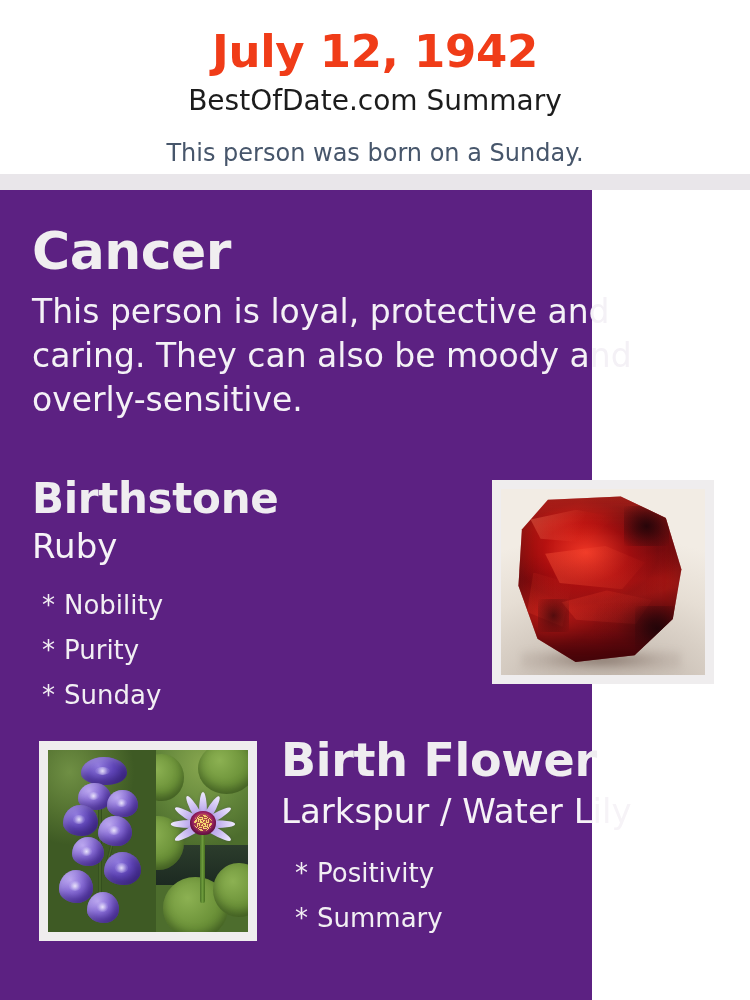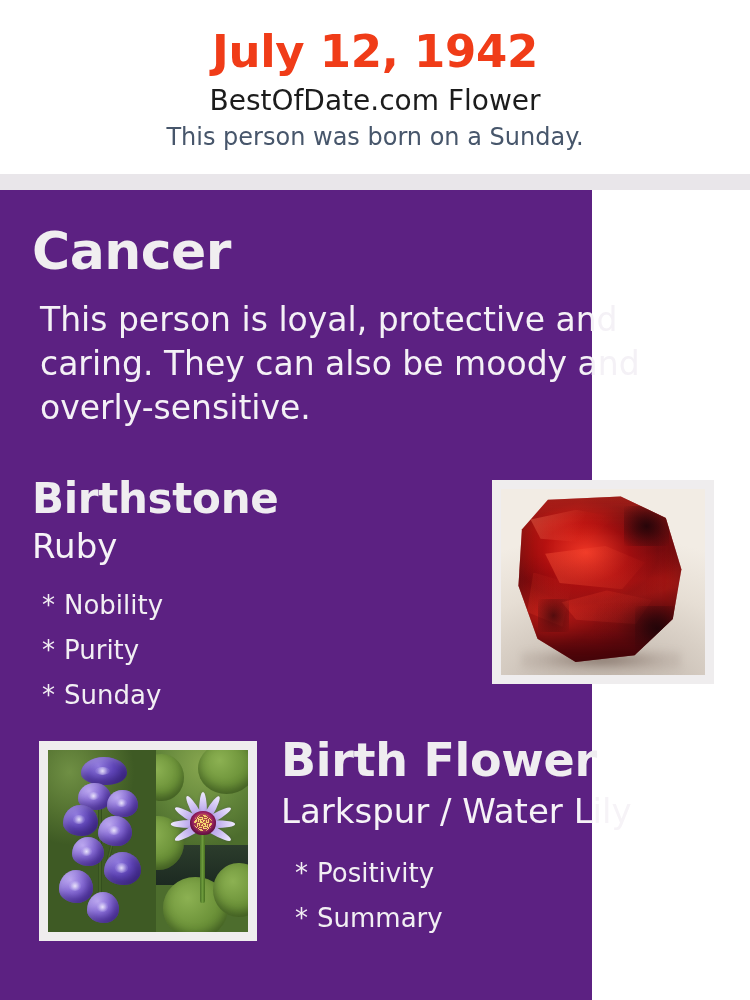--- a/index.html
+++ b/index.html
@@ -41,21 +41,21 @@
   }
   .site-summary {
     margin: 0;
     padding-top: 6px;
     font-size: 28px;
     line-height: 34px;
     font-weight: 400;
     color: #1c1c1c;
   }
   .born-line {
-    margin: 0;
+    margin: 16px;
     padding-top: 4px;
     font-size: 24px;
     line-height: 30px;
     font-weight: 400;
     color: #47566b;
   }
   .divider-strip {
     position: absolute;
     left: 0; top: 174px;
     width: 750px;
@@ -80,21 +80,21 @@
     font-size: 52px;
     line-height: 58px;
     font-weight: 700;
     color: #f0eef0;
     letter-spacing: -0.5px;
   }
   .zodiac-desc {
     position: absolute;
     left: 32px; top: 100px;
     width: 620px;
-    margin: 8px;
+    margin: 0;
     font-size: 33px;
     line-height: 44px;
     font-weight: 400;
     color: #f4f1f6;
   }
 
   
   .stone-block {
     position: absolute;
     left: 32px; top: 284px;
@@ -314,21 +314,21 @@
   .flower-block .section-value   { font-size: 34px; line-height: 44px; }
   .flower-block .trait-list      { padding-top: 8px; padding-left: 4px; }
 </style>
 </head>
 <body>
 
 <div id="page">
 
   <div class="header">
     <h1 class="date-title">July 12, 1942</h1>
-    <div class="site-summary">BestOfDate.com Flower</div>
+    <div class="site-summary">BestOfDate.com Summary</div>
     <div class="born-line">This person was born on a Sunday.</div>
   </div>
 
   <div class="divider-strip"></div>
 
   <div class="body-panel">
 
     <h2 class="zodiac-name">Cancer</h2>
 
     <p class="zodiac-desc">This person is loyal, protective and caring. They can also be moody and overly-sensitive.</p>

